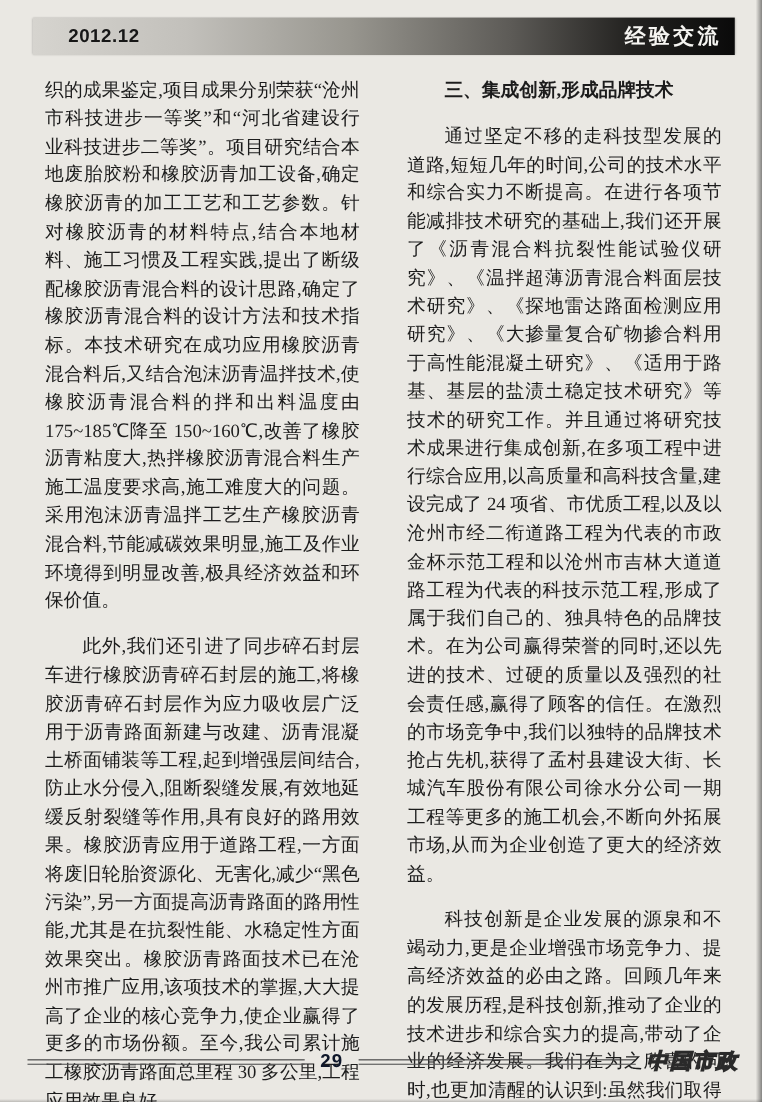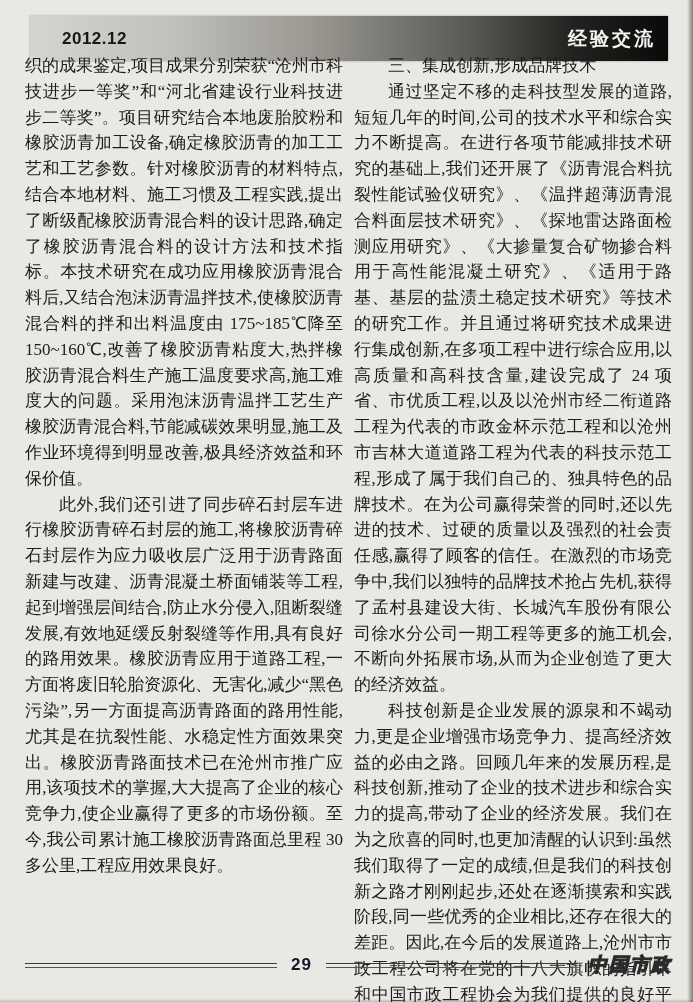--- a/index.html
+++ b/index.html
@@ -16,21 +16,21 @@
   .edge-right{
     position:absolute;top:0;right:0;width:6px;height:100%;
     background:linear-gradient(to right,rgba(0,0,0,0),rgba(40,40,40,.55));
   }
   .edge-bottom{
     position:absolute;bottom:0;left:0;width:100%;height:3px;
     background:linear-gradient(to bottom,rgba(0,0,0,0),rgba(40,40,40,.25));
   }
   
   .header-bar{
-    position:absolute;left:30px;top:16px;width:638px;height:45px;
+    position:absolute;left:30px;top:16px;width:638px;height:34px;
     background:linear-gradient(to right,#d6d4cf 0%,#c2c0bb 22%,#98968f 45%,#5d5b57 68%,#232220 85%,#0a0a0a 100%);
     display:flex;align-items:center;justify-content:space-between;
     box-shadow:0 0 2px rgba(0,0,0,.35);
   }
   .issue-date{
     font-family:"Liberation Sans",sans-serif;
     font-size:17px;font-weight:bold;color:#171717;
     padding-left:32px;letter-spacing:.5px;
   }
   .section-title{
@@ -41,23 +41,23 @@
   
   .content{
     position:absolute;top:53px;left:25px;width:647px;
     display:flex;gap:11px;
   }
   .col{
     width:318px;
     font-size:17px;line-height:25.8px;
     text-align:justify;text-justify:inter-ideograph;
   }
-  .col p{margin:0;text-indent:2em;}
+  .col p{margin:16px;text-indent:2em;}
   .col p.no-indent{text-indent:0;}
-  .col p.heading{font-weight:normal;}
+  .col p.heading{font-weight:bold;}
   
   .footer{
     position:absolute;left:25px;bottom:24px;width:647px;
     display:flex;align-items:center;
     font-family:"Liberation Sans",sans-serif;
   }
   .rule{
     flex:1;height:3px;
     border-top:1.6px solid #3a3a3a;border-bottom:1px solid #555;
   }

